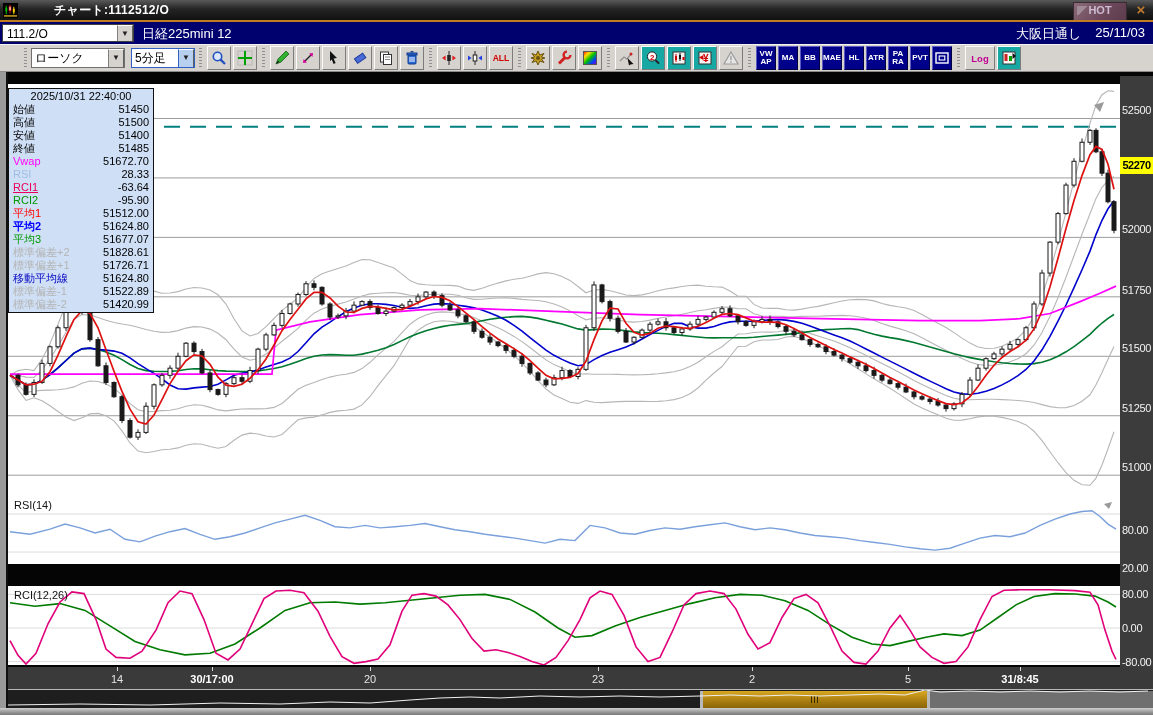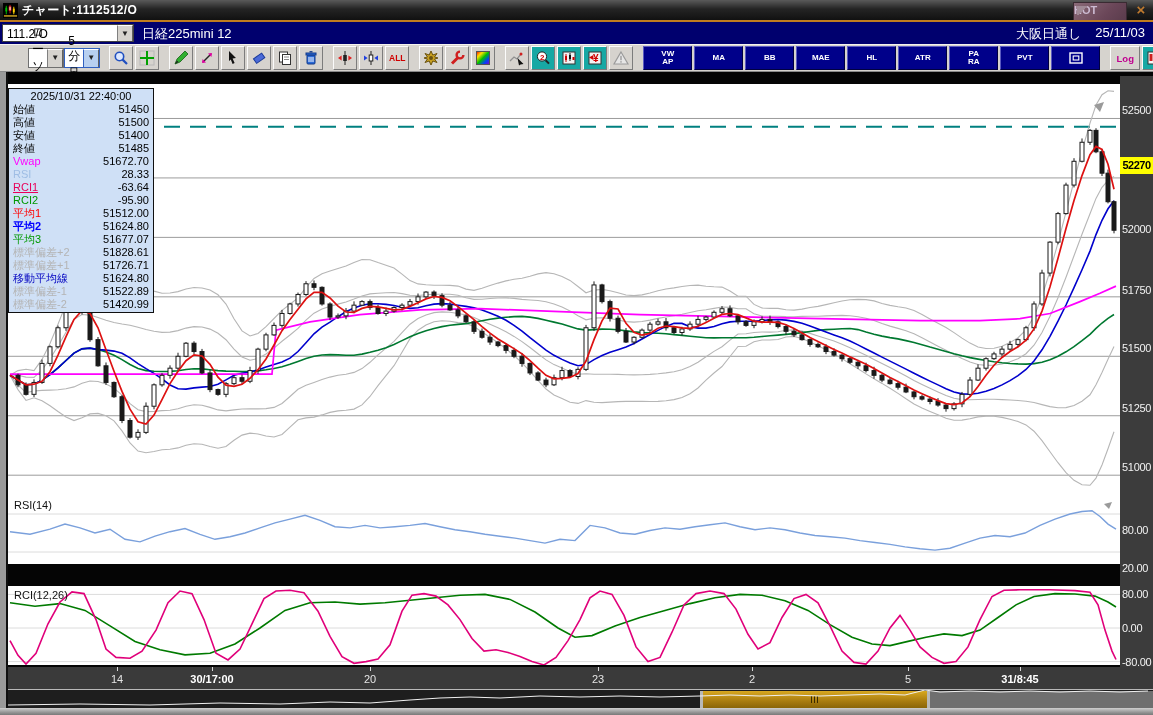--- a/index.html
+++ b/index.html
@@ -3,24 +3,24 @@
 <meta charset="utf-8">
 <style>
   *{margin:0;padding:0;box-sizing:border-box;}
   html,body{background:#666;}
   #app{position:relative;width:1153px;height:715px;background:#000;overflow:hidden;
        font-family:"Liberation Sans","DejaVu Sans",sans-serif;}
   
   .titlebar{position:absolute;left:0;top:0;width:1153px;height:20px;
     background:linear-gradient(#5a5a5a,#242424 45%,#111);display:flex;align-items:center;padding-left:3px;}
   .titleicon{width:15px;height:15px;margin-right:4px;flex:0 0 auto;}
-  .titletext{color:#fff;font-size:12px;font-weight:bold;letter-spacing:.3px;}
+  .titletext{color:#fff;font-size:12px;font-weight:bold;letter-spacing:.3px;margin-left:32px;}
   .hotbtn{position:absolute;right:26px;top:2px;width:54px;height:29px;
     background:linear-gradient(135deg,#8a6a78,#6a4658 55%,#543848);border:1px solid #3a2a32;
-    color:#cdbbd2;font-size:11px;font-weight:bold;text-align:left;line-height:14px;}
+    color:#cdbbd2;font-size:11px;font-weight:bold;text-align:center;line-height:14px;}
   .hotbtn::before{content:"";position:absolute;left:3px;top:3px;width:14px;height:9px;
     background:linear-gradient(135deg,#a08a96 0 45%,transparent 46%);}
   .closebtn{position:absolute;right:3px;top:1px;width:18px;height:17px;color:#c07a2e;
     font-size:15px;font-weight:bold;text-align:center;line-height:17px;}
   .accent{position:absolute;left:0;top:20px;width:1153px;height:2px;background:#c07c1e;}
   
   .symbolbar{position:absolute;left:0;top:22px;width:1153px;height:22px;background:#00006e;}
   .sym-combo{position:absolute;left:2px;top:2px;width:132px;height:18px;background:#fff;
     border:1px solid #404040;display:flex;}
   .sym-combo .val{flex:1;font-size:12px;color:#000;padding:2px 0 0 4px;}
@@ -39,21 +39,21 @@
   .tcombo .val{font-size:12px;padding:0 3px;flex:1;}
   .tcombo.hl{border:1px solid #3060c0;}
   .tcombo.hl .combo-arrow{background:#b8d0f0;border-left:1px solid #3060c0;}
   .tbtn{width:24px;height:24px;margin:0 1px;background:#d6d3ce;position:relative;
     border-top:1px solid #fbfbfb;border-left:1px solid #fbfbfb;
     border-right:1px solid #7c7c7c;border-bottom:1px solid #7c7c7c;
     display:flex;align-items:center;justify-content:center;flex:0 0 auto;}
   .tbtn.teal{background:#17a8a4;}
   .tbtn svg{display:block;}
   .tbtn .txticon{font-weight:bold;}
-  .navybtn{width:49px;height:24px;margin:0 1px;background:#00008a;color:#fff;
+  .navybtn{width:20px;height:24px;margin:0 1px;background:#00008a;color:#fff;
     border:1px solid #5a5ac0;border-bottom-color:#000040;border-right-color:#000040;
     font-size:8px;font-weight:bold;line-height:8px;display:flex;align-items:center;
     justify-content:center;text-align:center;white-space:pre-line;flex:0 0 auto;}
   
   .leftframe{position:absolute;left:0;top:72px;width:8px;height:636px;background:#9a9a9a;
     border-right:2px solid #101010;}
   .chartbg{position:absolute;left:8px;top:72px;width:1145px;height:595px;background:#050505;}
   .pane{position:absolute;background:#fff;overflow:hidden;}
   #price-pane{left:8px;top:84px;width:1112px;height:434px;}
   #rsi-pane{left:8px;top:496px;width:1112px;height:68px;}

